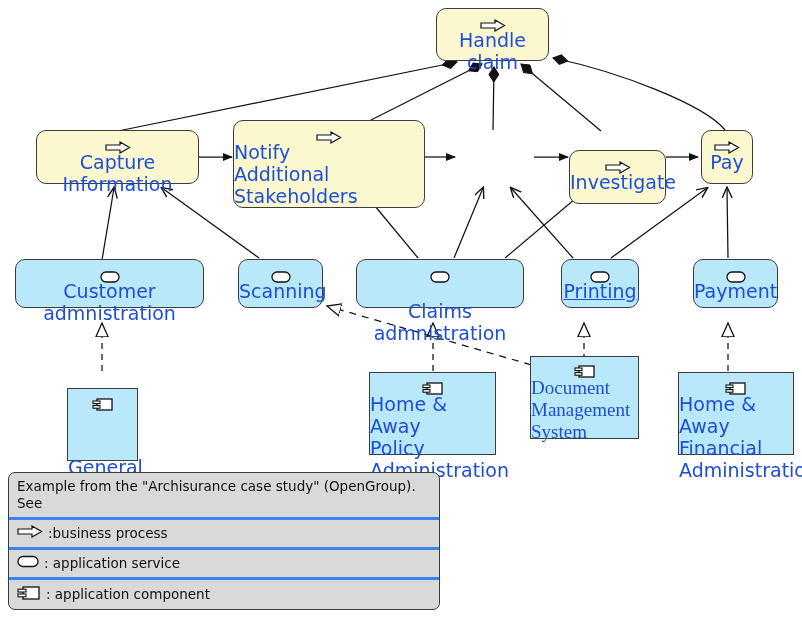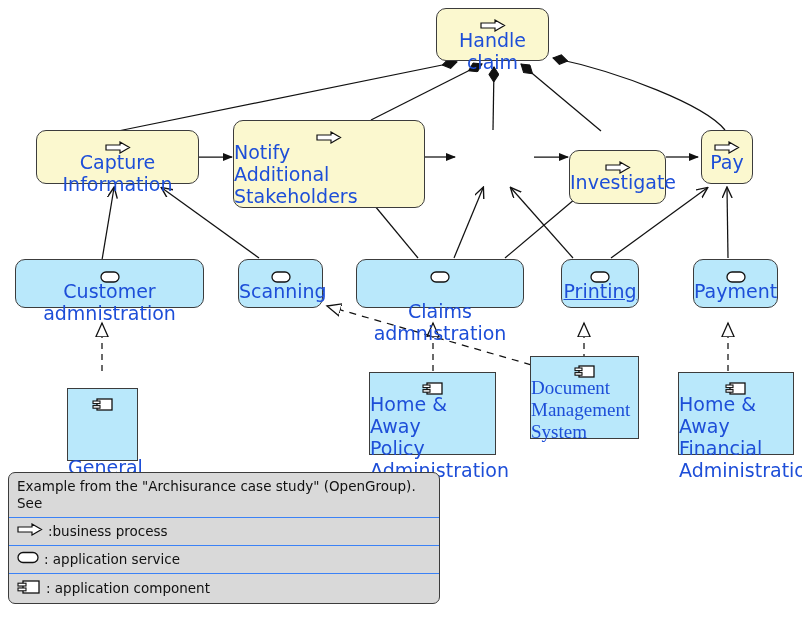--- a/index.html
+++ b/index.html
@@ -29,21 +29,21 @@
   
   #legend{
     position:absolute;left:8px;top:472px;width:432px;
     border:1px solid #3c3c3c;border-radius:7px;background:#d9d9d9;
     box-sizing:border-box;overflow:hidden;
   }
   #legend .row{
     box-sizing:border-box;padding:5px 8px 5px 8px;font-size:13.5px;color:#111;
     display:flex;align-items:center;gap:5px;line-height:1.25;
   }
-  #legend .row + .row{border-top:1px solid #3b82f6;}
+  #legend .row + .row{border-top:3px solid #3b82f6;}
   #legend .note{display:block;}
 </style>
 </head>
 <body>
 
 <div id="canvas">
 
   <svg class="edges" viewBox="0 0 802 627" xmlns="http://www.w3.org/2000/svg">
     <defs>
       <marker id="arrowOpen" markerWidth="12" markerHeight="12" refX="10" refY="5" orient="auto" markerUnits="userSpaceOnUse">

